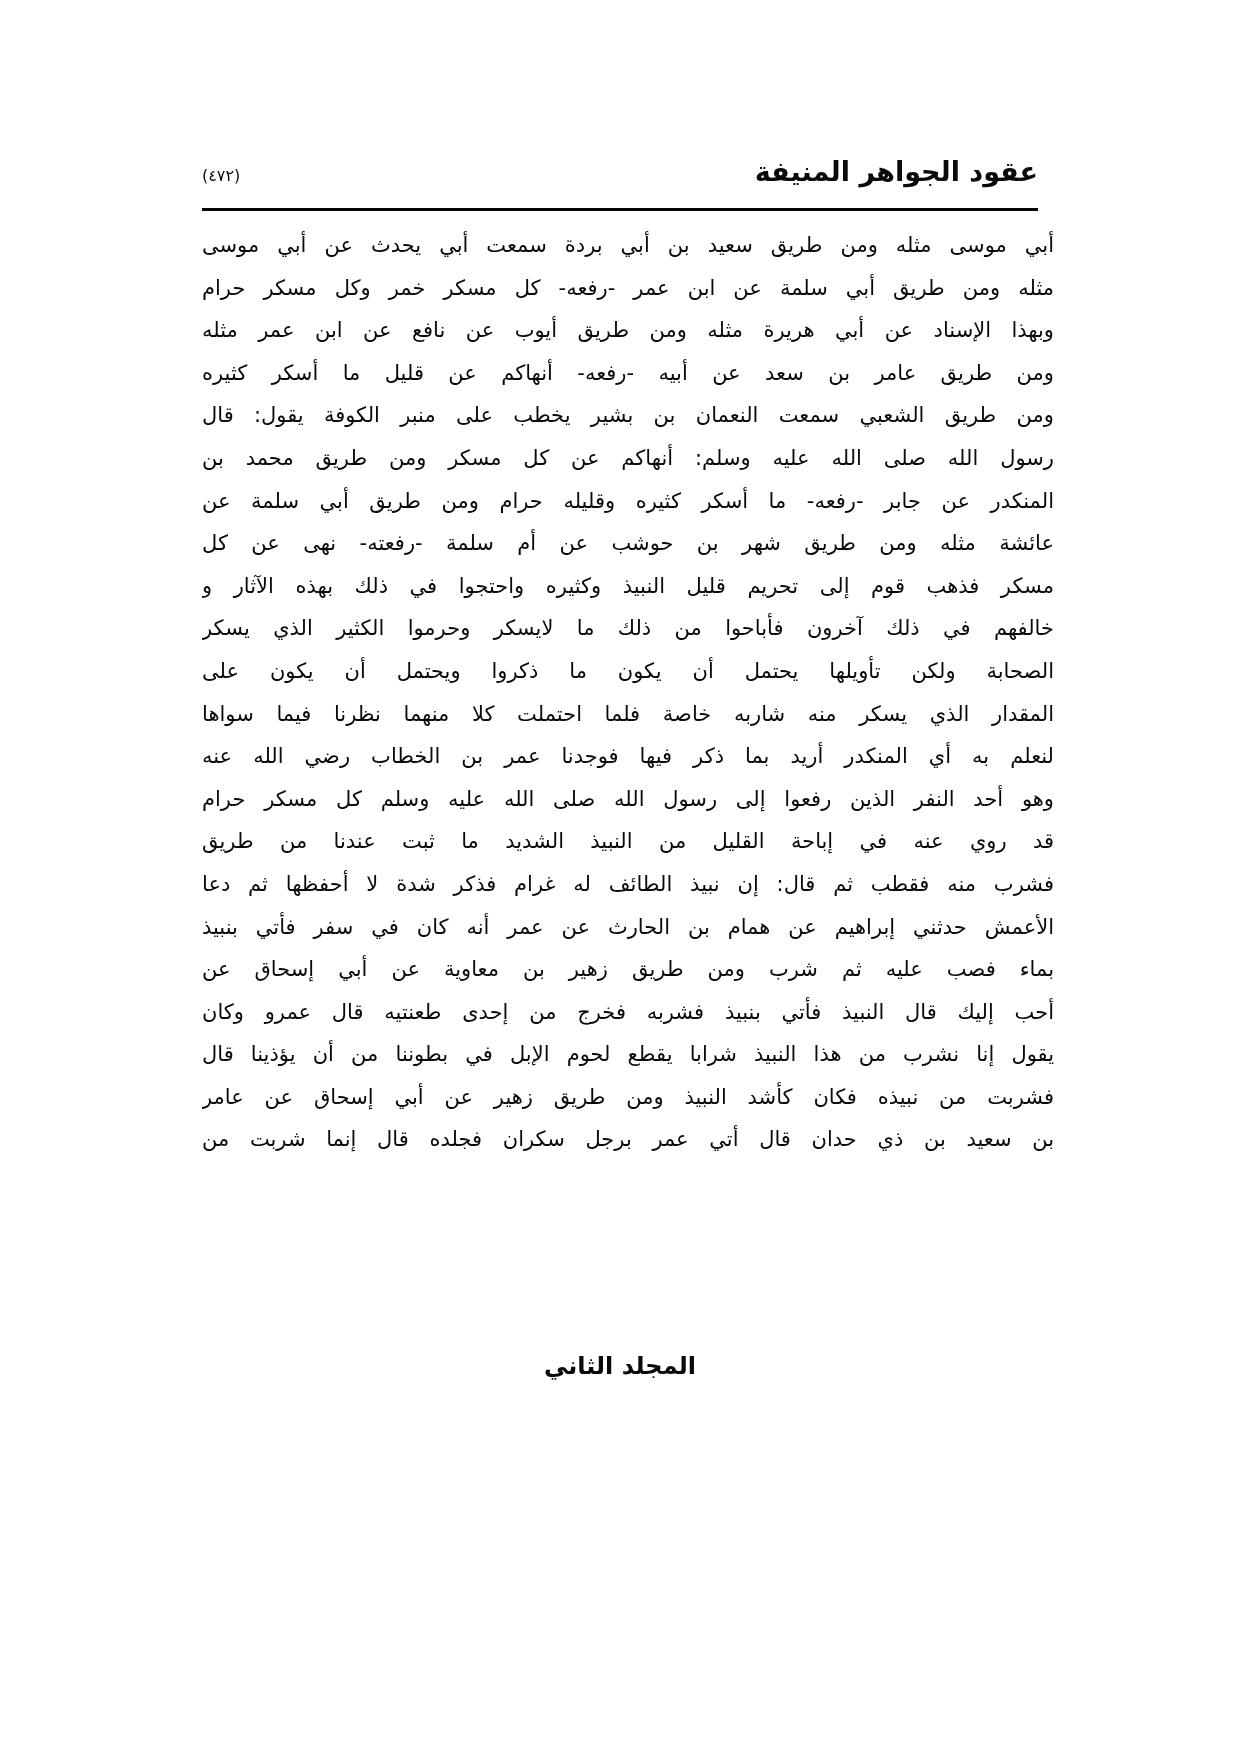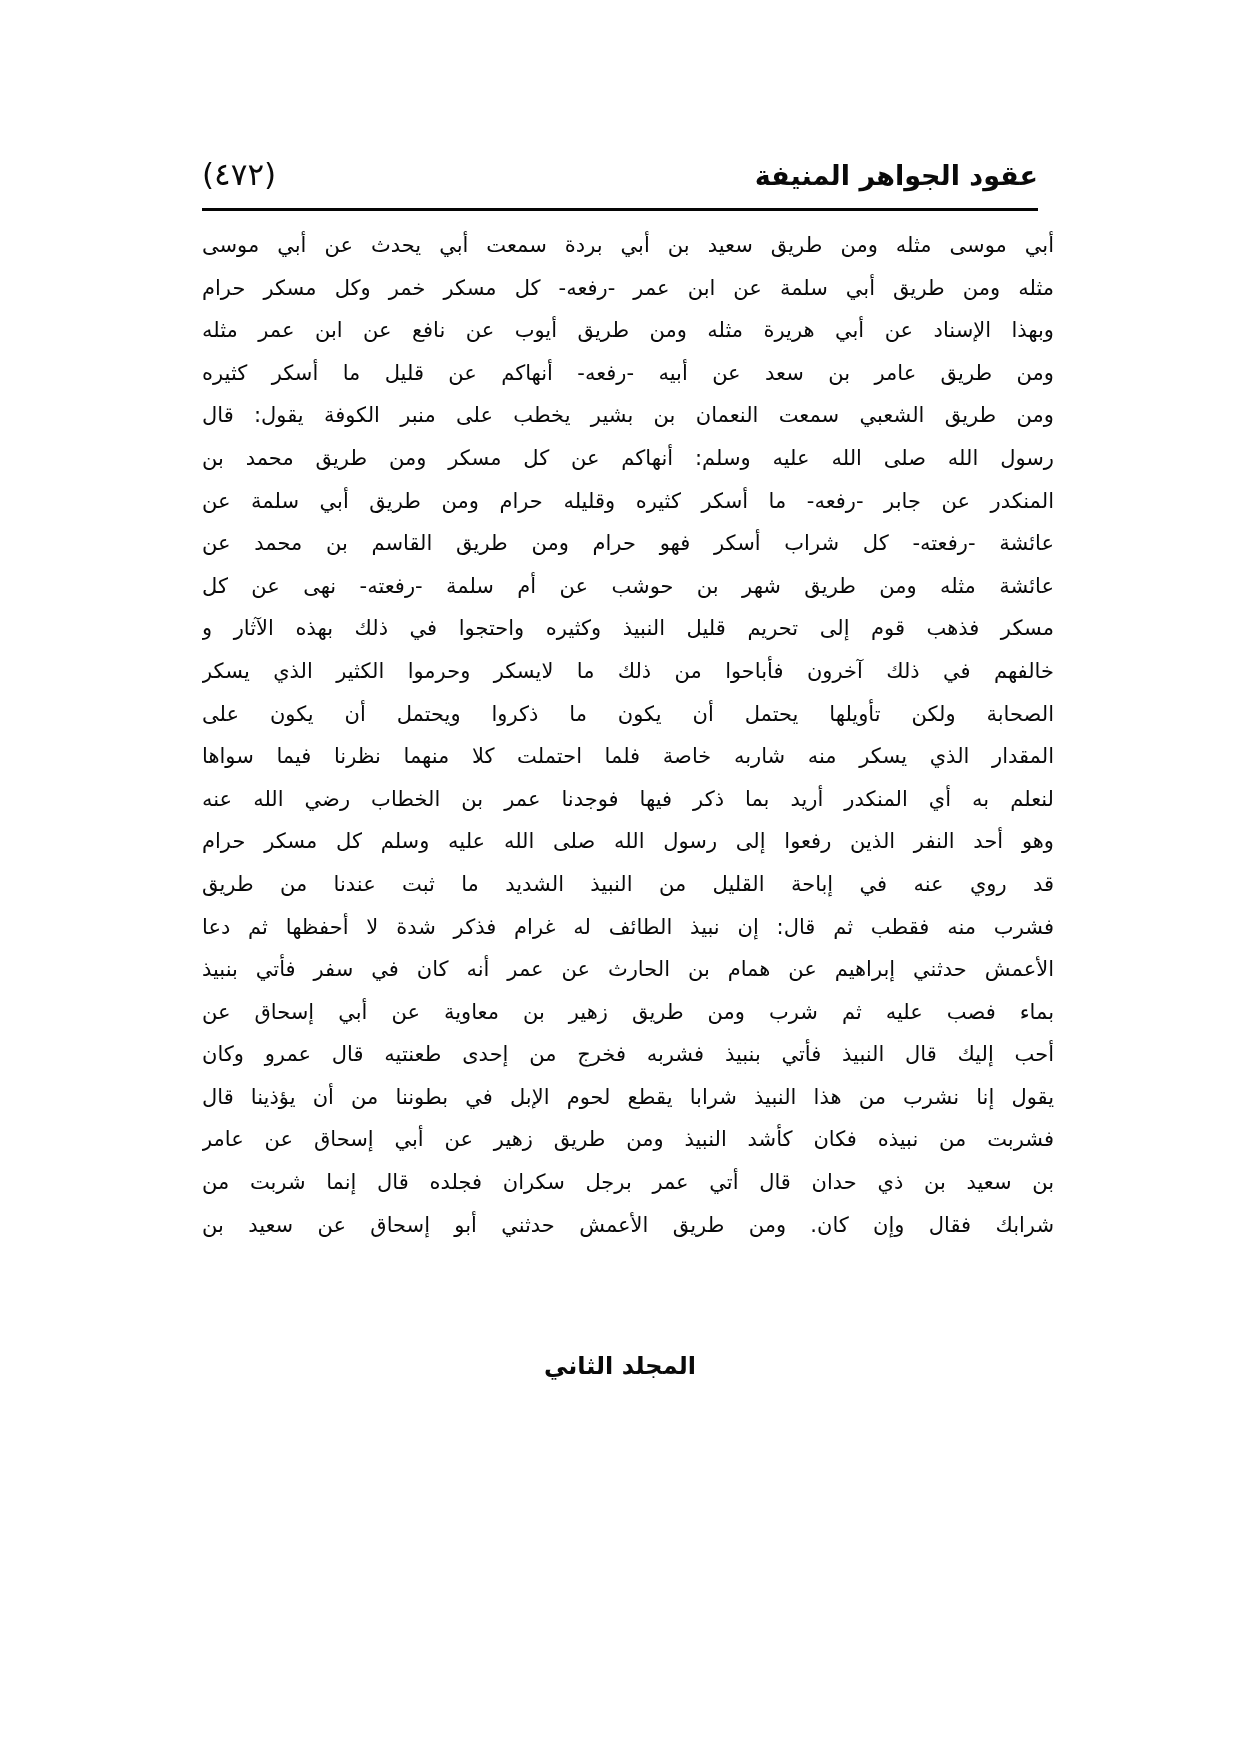--- a/index.html
+++ b/index.html
@@ -27,21 +27,21 @@
     justify-content: space-between;
     align-items: baseline;
     direction: rtl;
   }
   .book-title {
     font-size: 27px;
     font-weight: bold;
     letter-spacing: 0;
   }
   .page-number {
-    font-size: 31px;
+    font-size: 16px;
     direction: rtl;
     unicode-bidi: embed;
   }
   .header-rule {
     position: absolute;
     top: 208px;
     right: 202px;
     left: 202px;
     height: 0;
     border-top: 3px solid #050505;
@@ -87,36 +87,34 @@
   <div class="header-rule"></div>
 
   <main class="body-text">
     <div class="text-line">أبي موسى مثله ومن طريق سعيد بن أبي بردة سمعت أبي يحدث عن أبي موسى</div>
     <div class="text-line">مثله ومن طريق أبي سلمة عن ابن عمر -رفعه- كل مسكر خمر وكل مسكر حرام</div>
     <div class="text-line">وبهذا الإسناد عن أبي هريرة مثله ومن طريق أيوب عن نافع عن ابن عمر مثله</div>
     <div class="text-line">ومن طريق عامر بن سعد عن أبيه -رفعه- أنهاكم عن قليل ما أسكر كثيره</div>
     <div class="text-line">ومن طريق الشعبي سمعت النعمان بن بشير يخطب على منبر الكوفة يقول: قال</div>
     <div class="text-line">رسول الله صلى الله عليه وسلم: أنهاكم عن كل مسكر ومن طريق محمد بن</div>
     <div class="text-line">المنكدر عن جابر -رفعه- ما أسكر كثيره وقليله حرام ومن طريق أبي سلمة عن</div>
-    <div class="text-line">عائشة -رفعته- كل شراب أسكر فهو حرام ومن طريق القاسم بن محمد عن</div>
     <div class="text-line">عائشة مثله ومن طريق شهر بن حوشب عن أم سلمة -رفعته- نهى عن كل</div>
     <div class="text-line">مسكر فذهب قوم إلى تحريم قليل النبيذ وكثيره واحتجوا في ذلك بهذه الآثار و</div>
     <div class="text-line">خالفهم في ذلك آخرون فأباحوا من ذلك ما لايسكر وحرموا الكثير الذي يسكر</div>
     <div class="text-line">الصحابة ولكن تأويلها يحتمل أن يكون ما ذكروا ويحتمل أن يكون على</div>
     <div class="text-line">المقدار الذي يسكر منه شاربه خاصة فلما احتملت كلا منهما نظرنا فيما سواها</div>
     <div class="text-line">لنعلم به أي المنكدر أريد بما ذكر فيها فوجدنا عمر بن الخطاب رضي الله عنه</div>
     <div class="text-line">وهو أحد النفر الذين رفعوا إلى رسول الله صلى الله عليه وسلم كل مسكر حرام</div>
     <div class="text-line">قد روي عنه في إباحة القليل من النبيذ الشديد ما ثبت عندنا من طريق</div>
     <div class="text-line">فشرب منه فقطب ثم قال: إن نبيذ الطائف له غرام فذكر شدة لا أحفظها ثم دعا</div>
     <div class="text-line">الأعمش حدثني إبراهيم عن همام بن الحارث عن عمر أنه كان في سفر فأتي بنبيذ</div>
     <div class="text-line">بماء فصب عليه ثم شرب ومن طريق زهير بن معاوية عن أبي إسحاق عن</div>
     <div class="text-line">أحب إليك قال النبيذ فأتي بنبيذ فشربه فخرج من إحدى طعنتيه قال عمرو وكان</div>
     <div class="text-line">يقول إنا نشرب من هذا النبيذ شرابا يقطع لحوم الإبل في بطوننا من أن يؤذينا قال</div>
     <div class="text-line">فشربت من نبيذه فكان كأشد النبيذ ومن طريق زهير عن أبي إسحاق عن عامر</div>
     <div class="text-line">بن سعيد بن ذي حدان قال أتي عمر برجل سكران فجلده قال إنما شربت من</div>
-    <div class="text-line">شرابك فقال وإن كان. ومن طريق الأعمش حدثني أبو إسحاق عن سعيد بن</div>
   </main>
 
   <footer class="page-footer">
     <span class="volume-label">المجلد الثاني</span>
   </footer>
 
 </div>
 
 </body></html>

